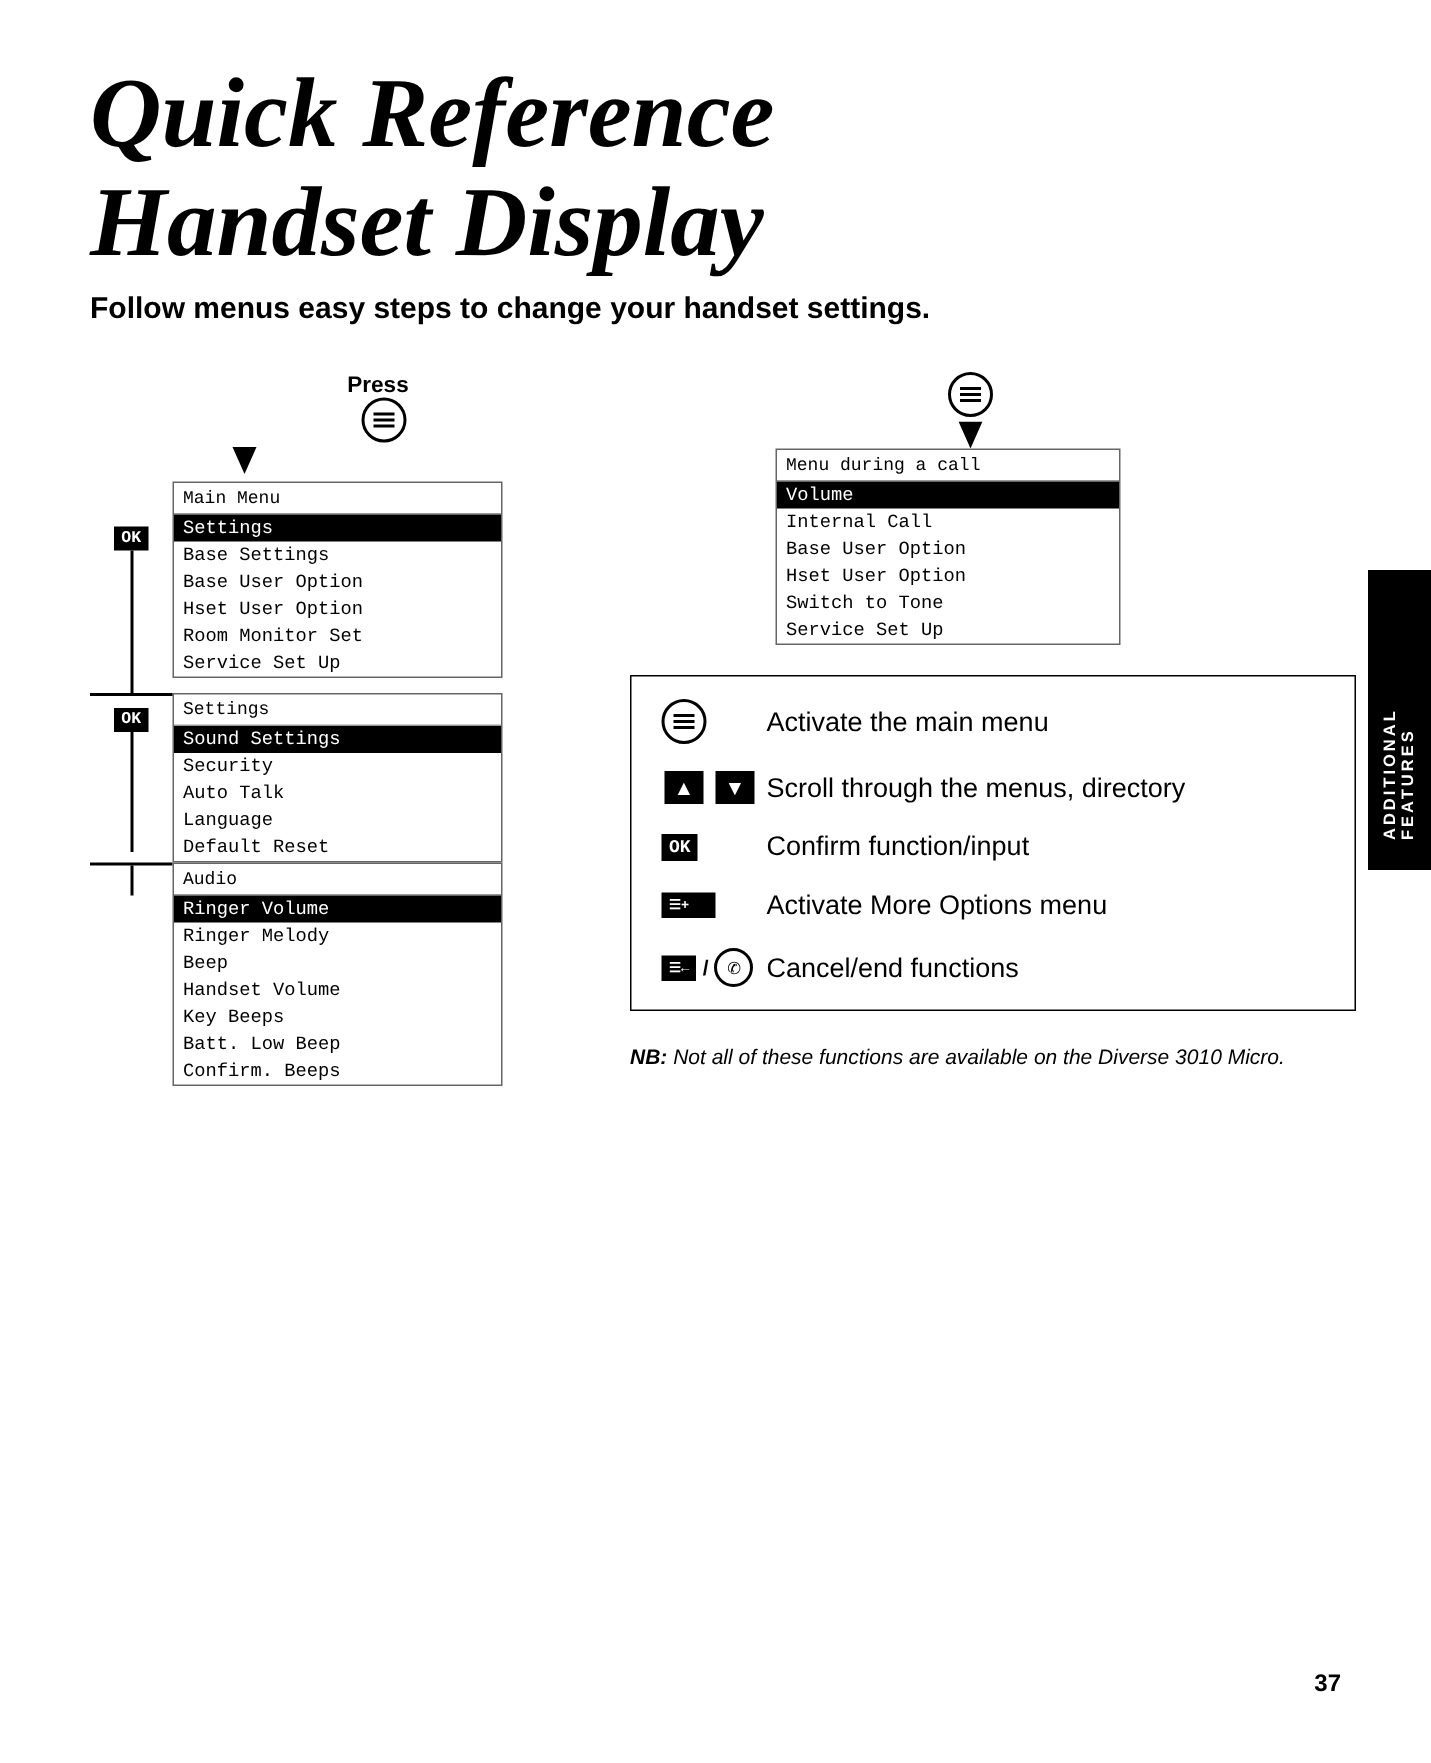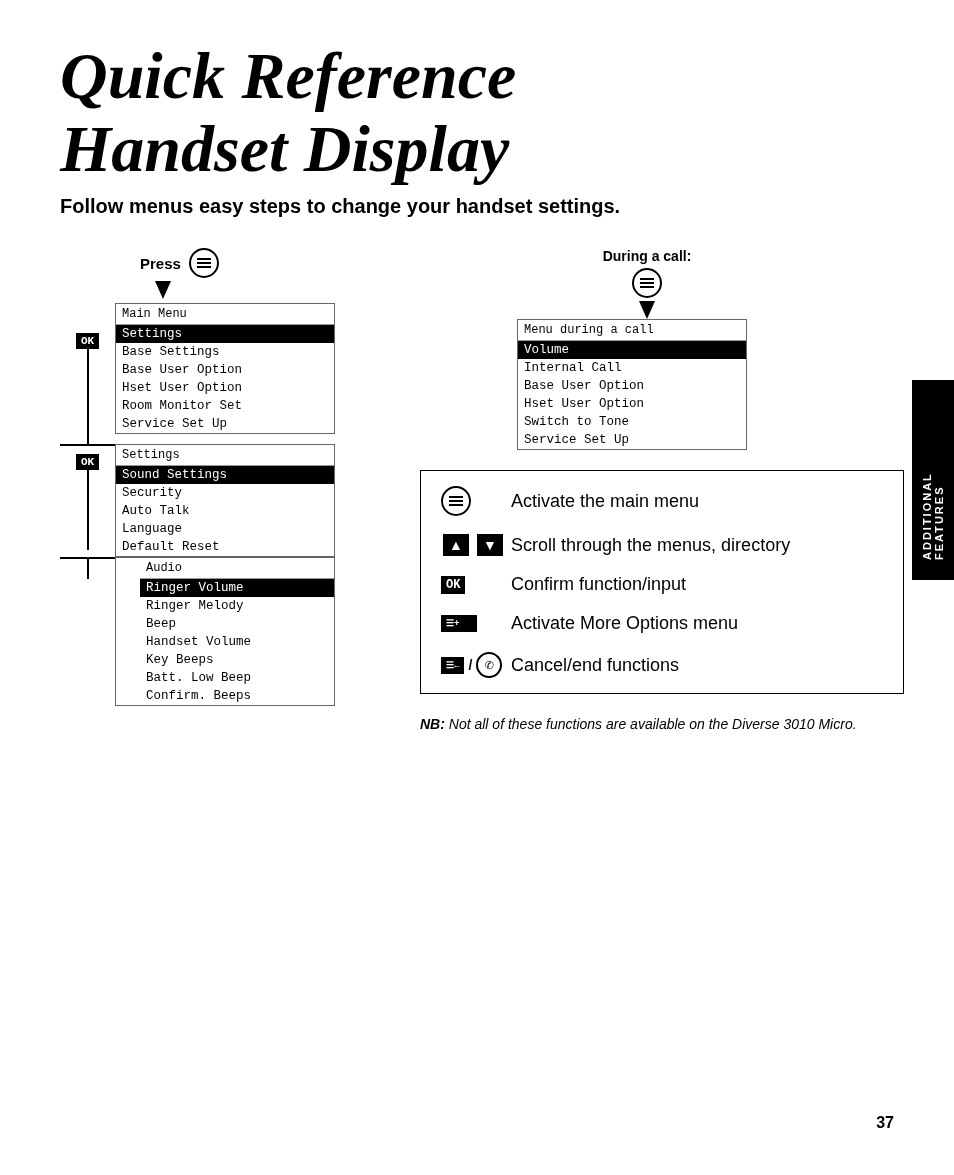--- a/index.html
+++ b/index.html
@@ -141,22 +141,23 @@
       position: absolute;
       bottom: 43px;
       right: 60px;
       font-size: 16px;
       font-weight: 900;
     }
 
     .press-and-icon {
       display: flex;
       align-items: center;
-      margin-left: 80px;
+      margin-left: 52px;
       margin-bottom: 3px;
+      flex-direction: column;
     }
   </style>
 </head>
 <body>
 
 <div style="margin-bottom:8px;">
   <div class="page-title" style="display:block;">
     <span>Quick Reference</span><br>
     <span>Handset Display</span>
   </div>
@@ -227,38 +228,37 @@
       </div>
     </div>
 
     <div style="display:flex;align-items:flex-start;margin-top:0;">
       <div style="width:55px;display:flex;flex-direction:column;align-items:center;">
         <div style="height:2px;background:#000;width:100%;"></div>
         <div style="width:2px;background:#000;height:20px;"></div>
 
       </div>
 
-      <div class="menu-box" style="margin-left:0;padding-left:24px;">
+      <div class="menu-box" style="margin-left:0;">
         <div class="menu-box-header">Audio</div>
         <div class="menu-item highlighted">Ringer Volume</div>
         <div class="menu-item">Ringer Melody</div>
         <div class="menu-item">Beep</div>
         <div class="menu-item">Handset Volume</div>
         <div class="menu-item">Key Beeps</div>
         <div class="menu-item">Batt. Low Beep</div>
         <div class="menu-item">Confirm. Beeps</div>
       </div>
     </div>
 
   </div>
 
   <div class="right-column">
 
     <div style="margin-bottom:20px;">
-      <div style="font-weight:900;font-size:14px;margin-bottom:4px;text-align:center;margin-left:-30px;">During a call:</div>
 
       <div style="display:flex;justify-content:center;margin-left:-30px;margin-bottom:3px;">
         <div style="width:30px;height:30px;border:2.5px solid #000;border-radius:50%;display:flex;flex-direction:column;justify-content:center;align-items:center;gap:2.5px;">
           <span style="display:block;width:14px;height:1.5px;background:#000;"></span>
           <span style="display:block;width:14px;height:1.5px;background:#000;"></span>
           <span style="display:block;width:14px;height:1.5px;background:#000;"></span>
         </div>
       </div>
 
       <div style="display:flex;justify-content:center;margin-left:-30px;margin-bottom:0;">

